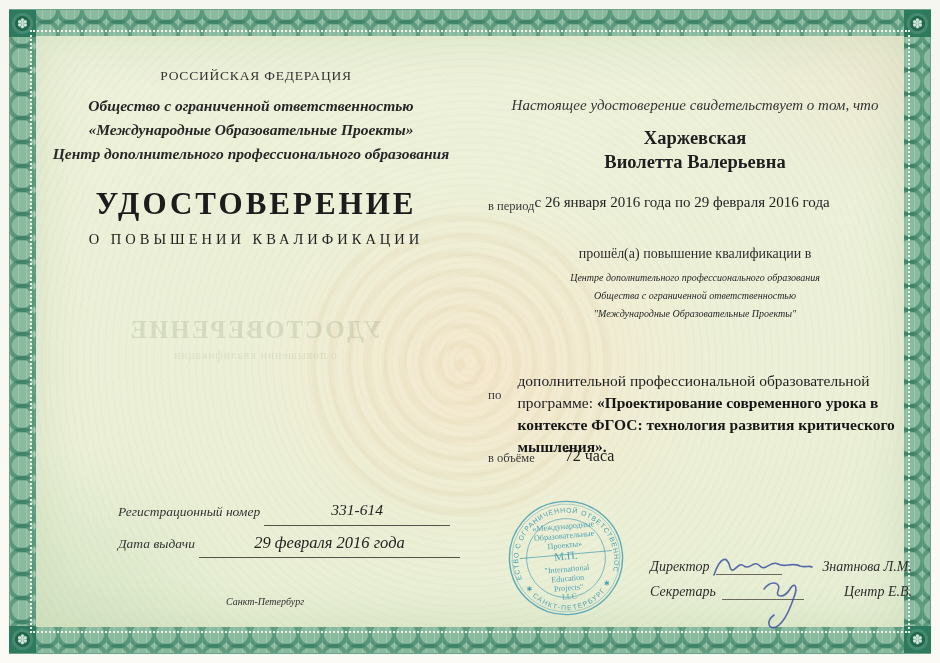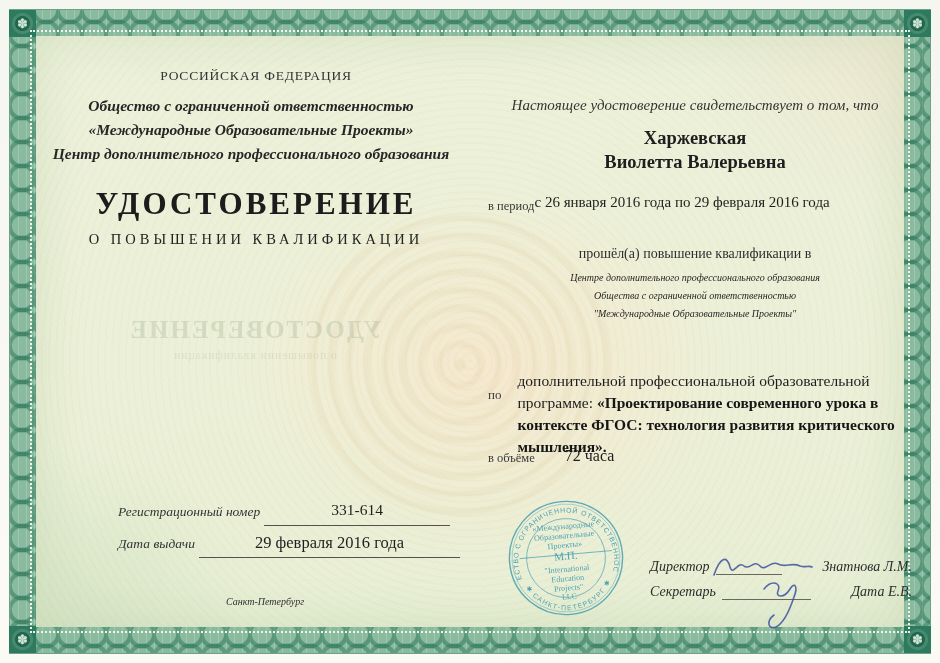--- a/index.html
+++ b/index.html
@@ -58,21 +58,21 @@
   .program-row .small-label { padding-top:17px; margin-right:16px; font-size:13px;text-align:right; }
   .program-text { font-size:15.5px; line-height:1.42; color:#1e1e1e; }
   .program-text b { font-weight:bold; color:#161616; }
   .volume-row { left:488px; top:447px; width:420px; }
   .volume-row .small-label { padding-top:4px; }
   .volume-value { font-size:16px; margin-left:30px; color:#1d1d1d; }
 
   .field-row { position:absolute; display:flex; align-items:flex-start; }
   .field-label { font-style:italic; font-size:13.5px; color:#333; white-space:nowrap; }
   .fill-line { flex:1; border-bottom:1px solid #55524c; text-align:center; margin-left:4px; height:22px; }
-  .fill-value { display:inline-block; transform:translateY(-3px); color:#1f1f1f; }
+  .fill-value { display:inline-block; font-style:italic; transform:translateY(-3px); color:#1f1f1f; }
   .reg-row { left:118px; top:504px; width:332px; }
   .reg-row .fill-value { font-size:15.5px; }
   .date-row { left:118px; top:536px; width:342px; }
   .date-row .fill-value { font-size:16.5px; }
   .city { left:150px; top:596px; width:230px; font-style:italic; font-size:10px; color:#2e2e2e; }
 
   
   .seal { left:506px; top:498px; width:120px; height:120px; transform:rotate(-5deg); opacity:.92; }
   .seal text { fill:#3f9bb0; }
 
@@ -195,16 +195,16 @@
     </span>
     <span class="sig-name">Знатнова Л.М.</span>
   </div>
   <div class="sig-row sec-row">
     <span class="sig-label">Секретарь</span>
     <span class="sig-line">
       <svg class="sig-svg sec-sig" width="64" height="54" viewBox="0 0 64 54">
         <path d="M14 12 C 22 2, 32 6, 28 14 C 25 20, 34 22, 40 12 C 45 4, 48 10, 44 20 C 40 32, 34 46, 26 50 C 18 53, 16 44, 24 38" fill="none" stroke="#3d52a0" stroke-width="1.6" stroke-linecap="round" opacity=".85"></path>
       </svg>
     </span>
-    <span class="sig-name">Дата Е.В.</span>
+    <span class="sig-name">Центр Е.В.</span>
   </div>
 
 </div>
 
 </body></html>

